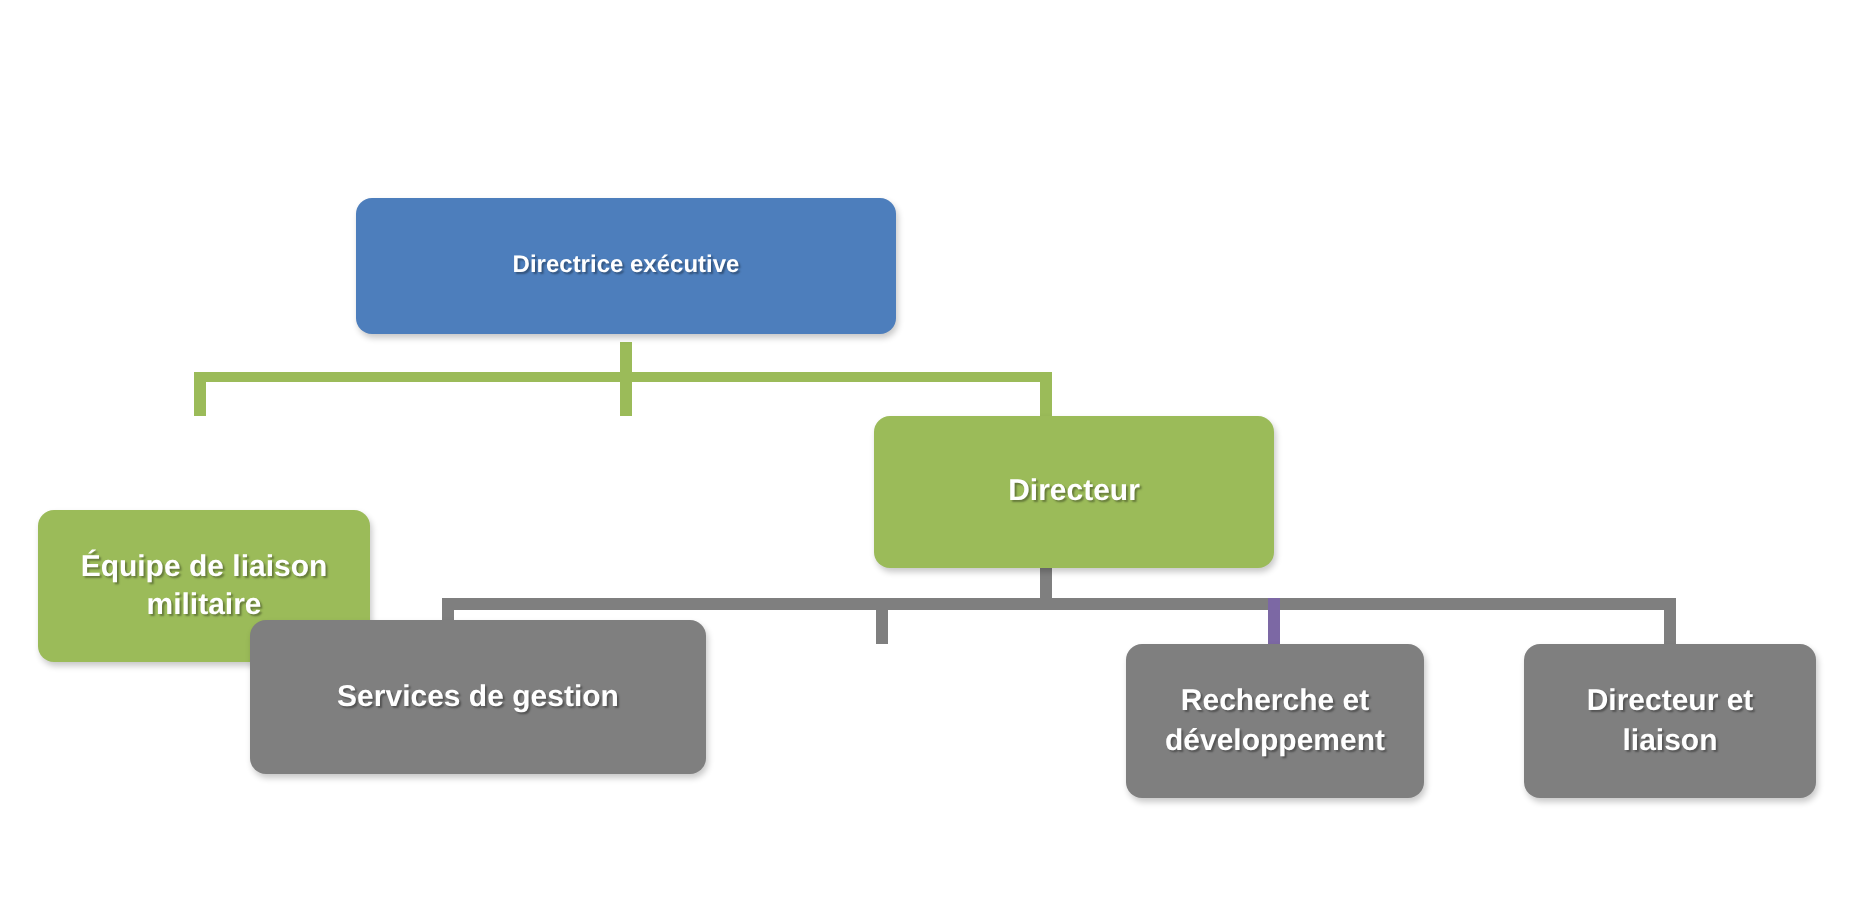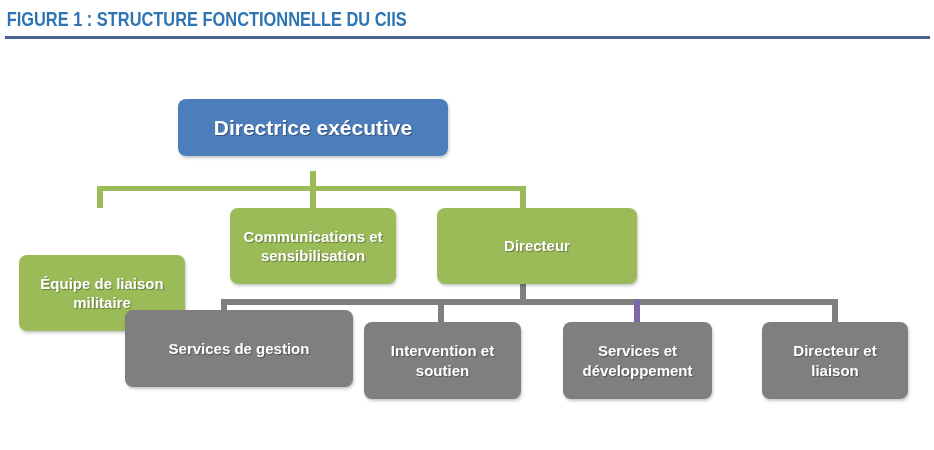--- a/index.html
+++ b/index.html
@@ -50,21 +50,21 @@
   }
   .node.blue{background:var(--executive-blue);}
   .node.green{background:var(--level2-green);}
   .node.gray{background:var(--level3-gray);}
   .conn{position:absolute;}
   .conn.green{background:var(--level2-green);}
   .conn.gray{background:var(--level3-gray);}
   .conn.purple{background:var(--connector-purple);}
 
   
-  #root-node{left:178px;top:99px;width:270px;height:57px;font-size:21px;}
+  #root-node{left:178px;top:99px;width:270px;height:68px;font-size:12px;}
   #l2-box-0{left:19px;top:208px;width:166px;height:76px;margin-top:47px;}
   #l2-box-1{left:230px;top:208px;width:166px;height:76px;}
   #l2-box-2{left:437px;top:208px;width:200px;height:76px;}
   #l3-box-0{left:125px;top:310px;width:228px;height:77px;}
   #l3-box-1{left:364px;top:322px;width:157px;height:77px;}
   #l3-box-2{left:563px;top:322px;width:149px;height:77px;}
   #l3-box-3{left:762px;top:322px;width:146px;height:77px;}
 
   
   #g-stub   {left:310px;top:171px;width:6px;height:16px;}
@@ -79,41 +79,36 @@
   #y-drop-0 {left:221px;top:299px;width:6px;height:23px;}
   #y-drop-1 {left:438px;top:299px;width:6px;height:23px;}
   #y-drop-2 {left:634px;top:299px;width:6px;height:23px;}
   #y-drop-3 {left:832px;top:299px;width:6px;height:23px;}
 </style>
 </head>
 <body>
 
 <div class="page">
 
-  <div class="figure-header">
-    <span class="figure-title">FIGURE 1 : STRUCTURE FONCTIONNELLE DU CIIS</span>
-  </div>
 
   <div class="conn green" id="g-stub"></div>
   <div class="conn green" id="g-hline"></div>
   <div class="conn green" id="g-drop-0"></div>
   <div class="conn green" id="g-drop-1"></div>
   <div class="conn green" id="g-drop-2"></div>
 
   <div class="conn gray" id="y-stub"></div>
   <div class="conn gray" id="y-hline"></div>
   <div class="conn gray" id="y-drop-0"></div>
   <div class="conn gray" id="y-drop-1"></div>
   <div class="conn purple" id="y-drop-2"></div>
   <div class="conn gray" id="y-drop-3"></div>
 
   <div class="node blue" id="root-node">Directrice exécutive</div>
 
   <div class="node green" id="l2-box-0">Équipe de liaison militaire</div>
-  <div class="node green" id="l2-box-1">Communications et sensibilisation</div>
   <div class="node green" id="l2-box-2">Directeur</div>
 
   <div class="node gray" id="l3-box-0">Services de gestion</div>
-  <div class="node gray" id="l3-box-1">Intervention et soutien</div>
-  <div class="node gray" id="l3-box-2">Services et développement</div>
+  <div class="node gray" id="l3-box-2">Recherche et développement</div>
   <div class="node gray" id="l3-box-3">Directeur et liaison</div>
 
 </div>
 
 </body></html>

